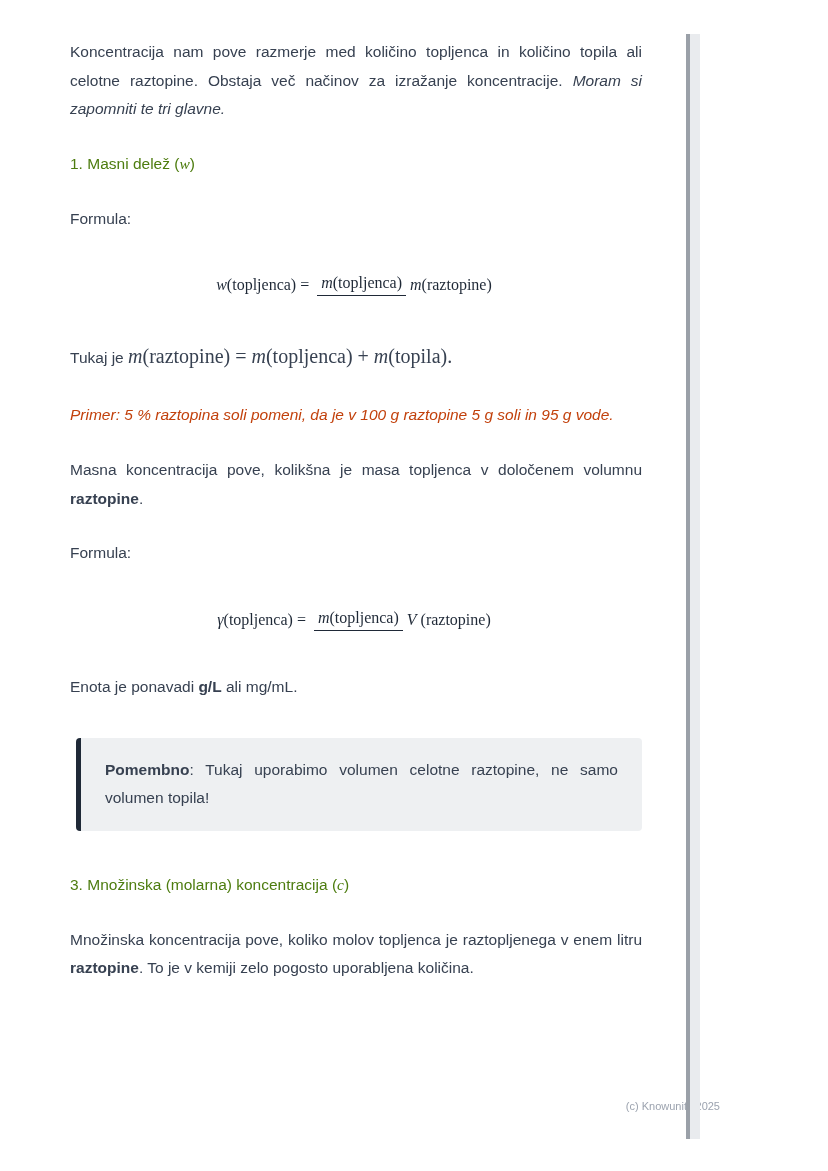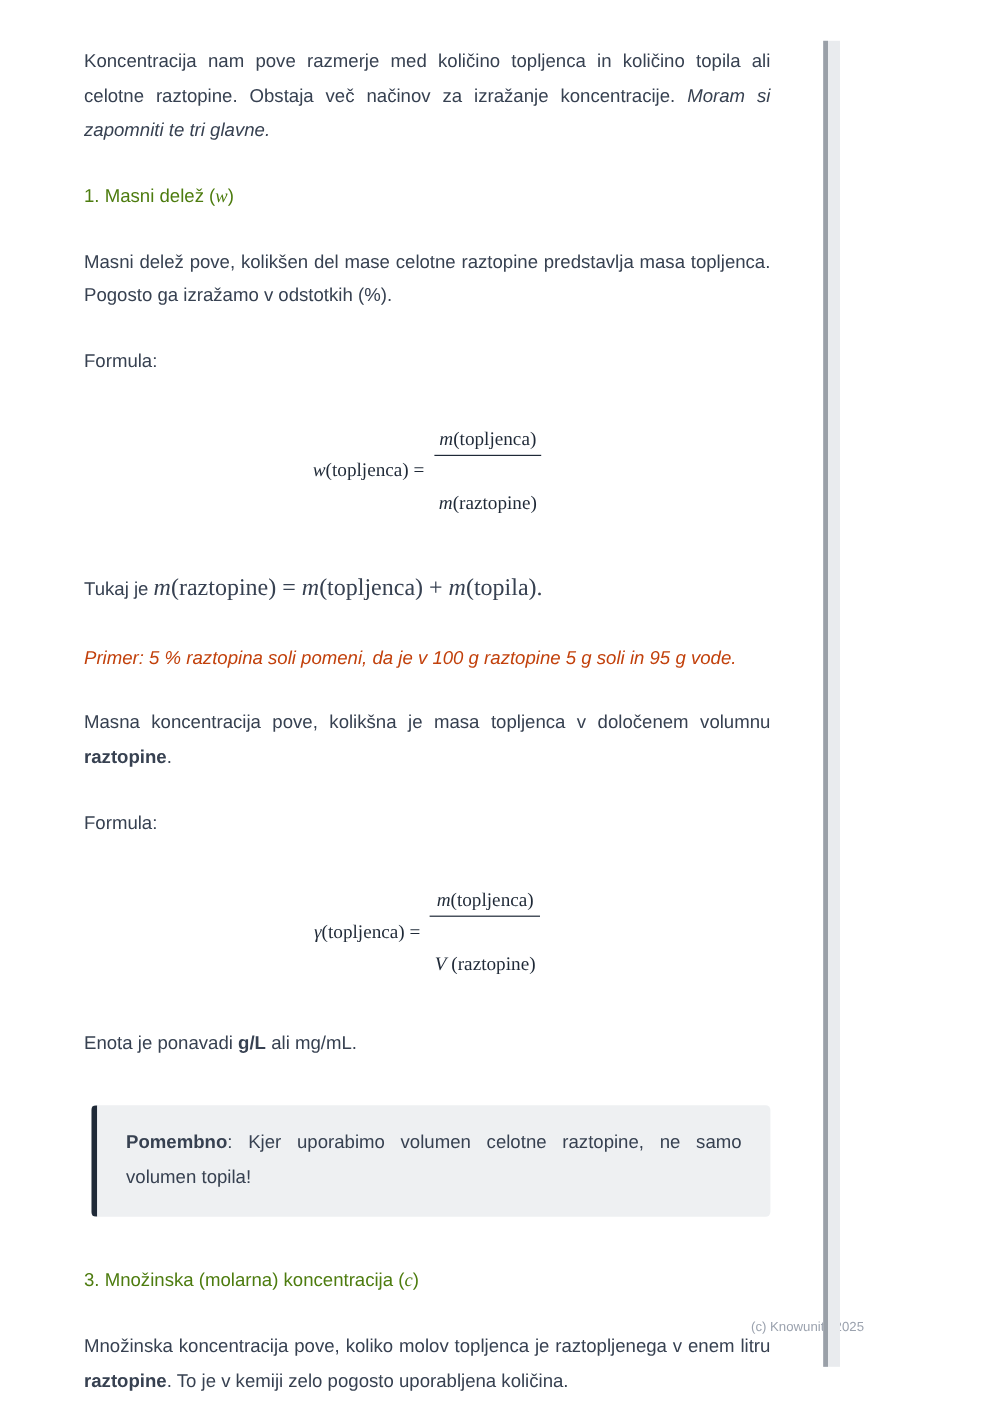--- a/index.html
+++ b/index.html
@@ -36,25 +36,24 @@
     font-size: 16px;
     color: #1f2937;
     display: flex;
     justify-content: center;
     align-items: center;
     margin: 40px 0 42px 0;
   }
   .f-var { font-style: italic; }
   .frac {
     display: inline-flex;
-    flex-direction: column;
+    flex-direction: row;
     text-align: center;
     margin-left: 8px;
     line-height: 1.25;
-    gap: 28px;
   }
   .frac .num { border-bottom: 1px solid #1f2937; padding: 0 4px 2px 4px; }
   .frac .den { padding: 2px 4px 0 4px; }
   .callout {
     background: #eef0f2;
     border-left: 5px solid #1f2937;
     border-radius: 4px;
     padding: 18px 24px;
     margin: 36px 0 40px 6px;
   }
@@ -86,21 +85,20 @@
 </head>
 <body>
 
 <div class="page">
   <div class="content">
 
     <p><span>Koncentracija nam pove razmerje med količino topljenca in količino topila ali celotne raztopine. Obstaja več načinov za izražanje koncentracije. </span><span class="italic">Moram si zapomniti te tri glavne.</span></p>
 
     <h3><span>1. Masni delež (</span><span class="h-var">w</span><span>)</span></h3>
 
-    <p>Masni delež pove, kolikšen del mase celotne raztopine predstavlja masa topljenca. Pogosto ga izražamo v odstotkih (%).</p>
 
     <p>Formula:</p>
 
     <div class="formula">
       <span class="f-var">w</span>
         <span>(topljenca) =</span>
       <span class="frac">
         <span class="num"><span class="f-var">m</span><span>(topljenca)</span></span>
         <span class="den"><span class="f-var">m</span><span>(raztopine)</span></span>
       </span>
@@ -120,21 +118,21 @@
         <span>(topljenca) =</span>
       <span class="frac">
         <span class="num"><span class="f-var">m</span><span>(topljenca)</span></span>
         <span class="den"><span class="f-var">V</span><span> (raztopine)</span></span>
       </span>
     </div>
 
     <p><span>Enota je ponavadi </span><span class="bold">g/L</span><span> ali mg/mL.</span></p>
 
     <div class="callout">
-      <p><span class="bold">Pomembno</span><span>: Kjer uporabimo volumen celotne raztopine, ne samo volumen topila!</span></p>
+      <p><span class="bold">Pomembno</span><span>: Tukaj uporabimo volumen celotne raztopine, ne samo volumen topila!</span></p>
     </div>
 
     <h3><span>3. Množinska (molarna) koncentracija (</span><span class="h-var">c</span><span>)</span></h3>
 
     <p><span>Množinska koncentracija pove, koliko molov topljenca je raztopljenega v enem litru </span><span class="bold">raztopine</span><span>. To je v kemiji zelo pogosto uporabljena količina.</span></p>
 
   </div>
 
   <div class="watermark">(c) Knowunity 2025</div>
 

